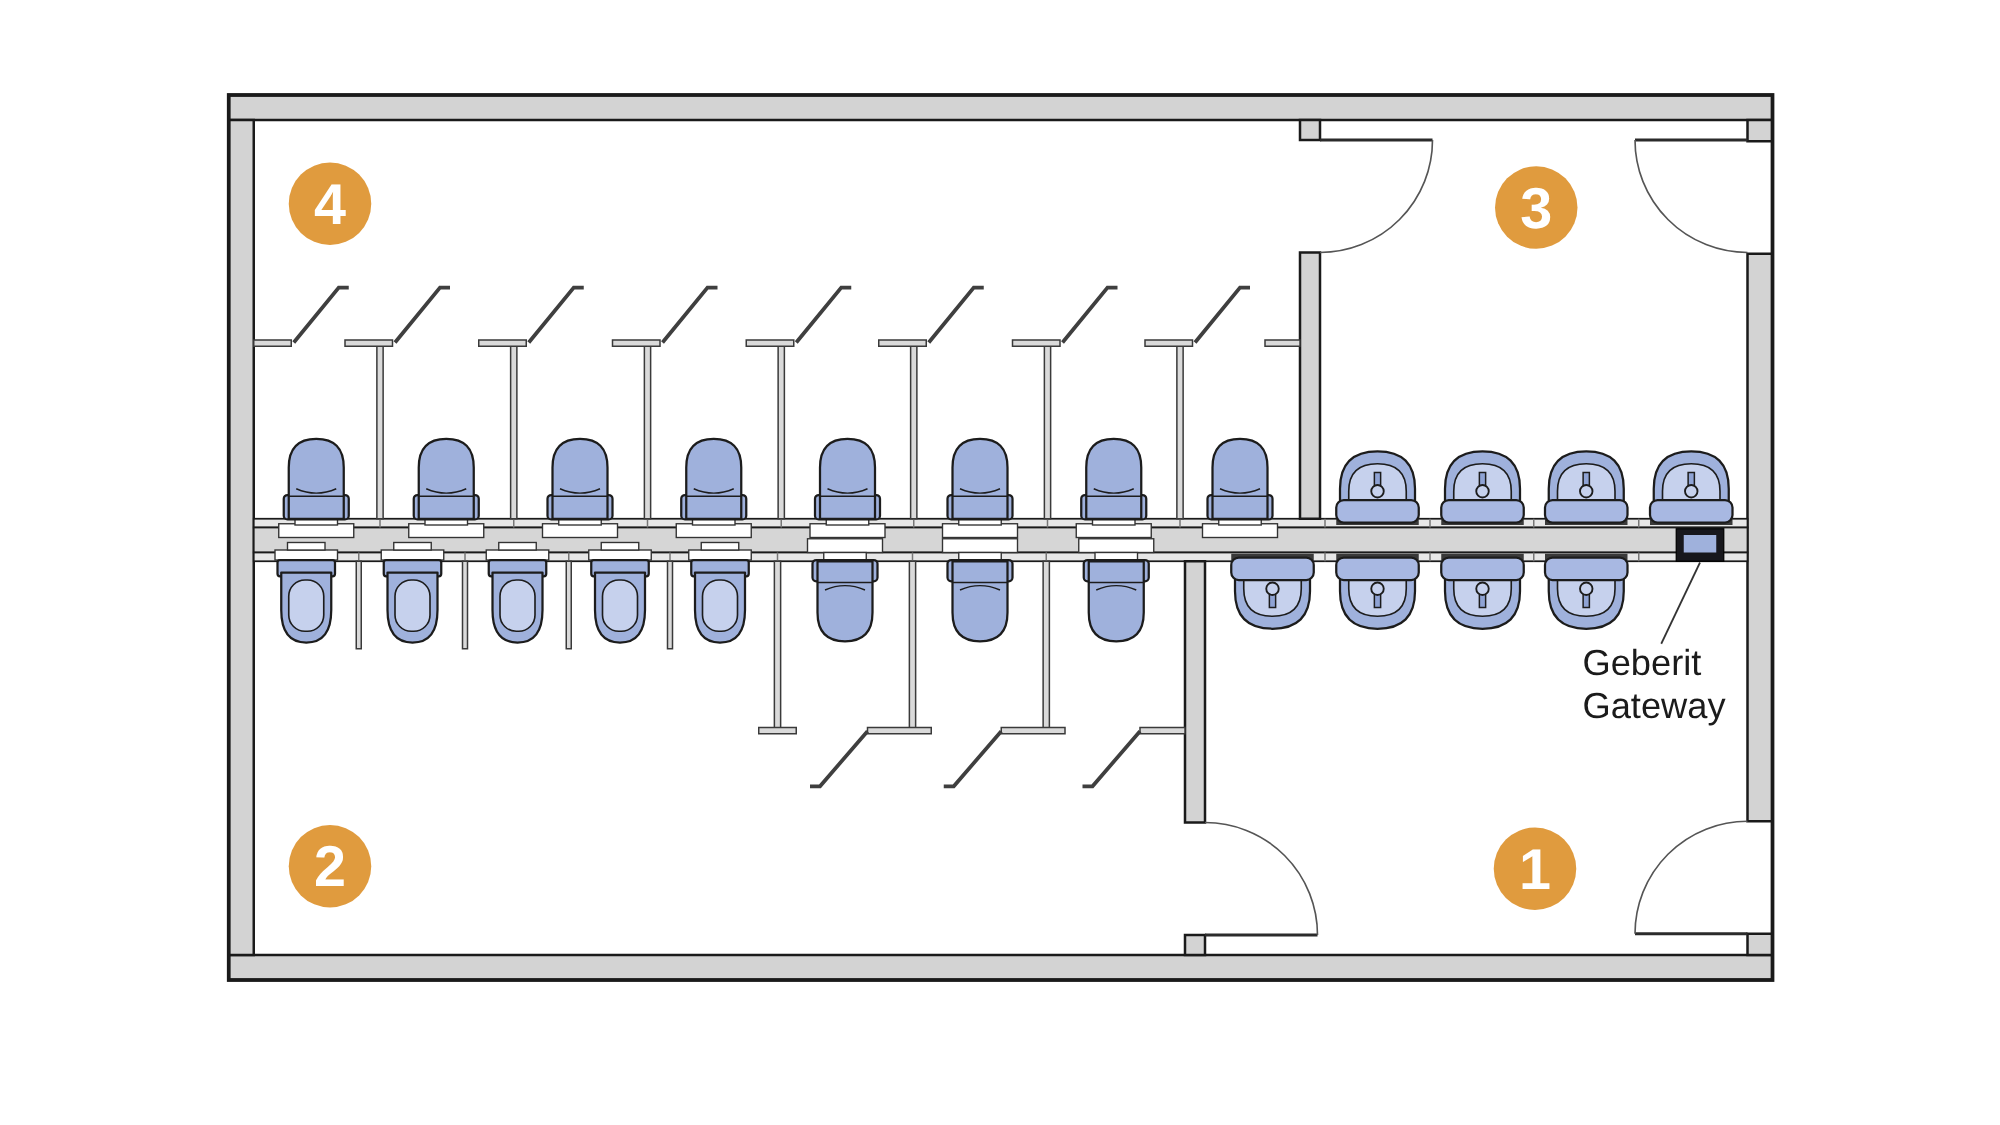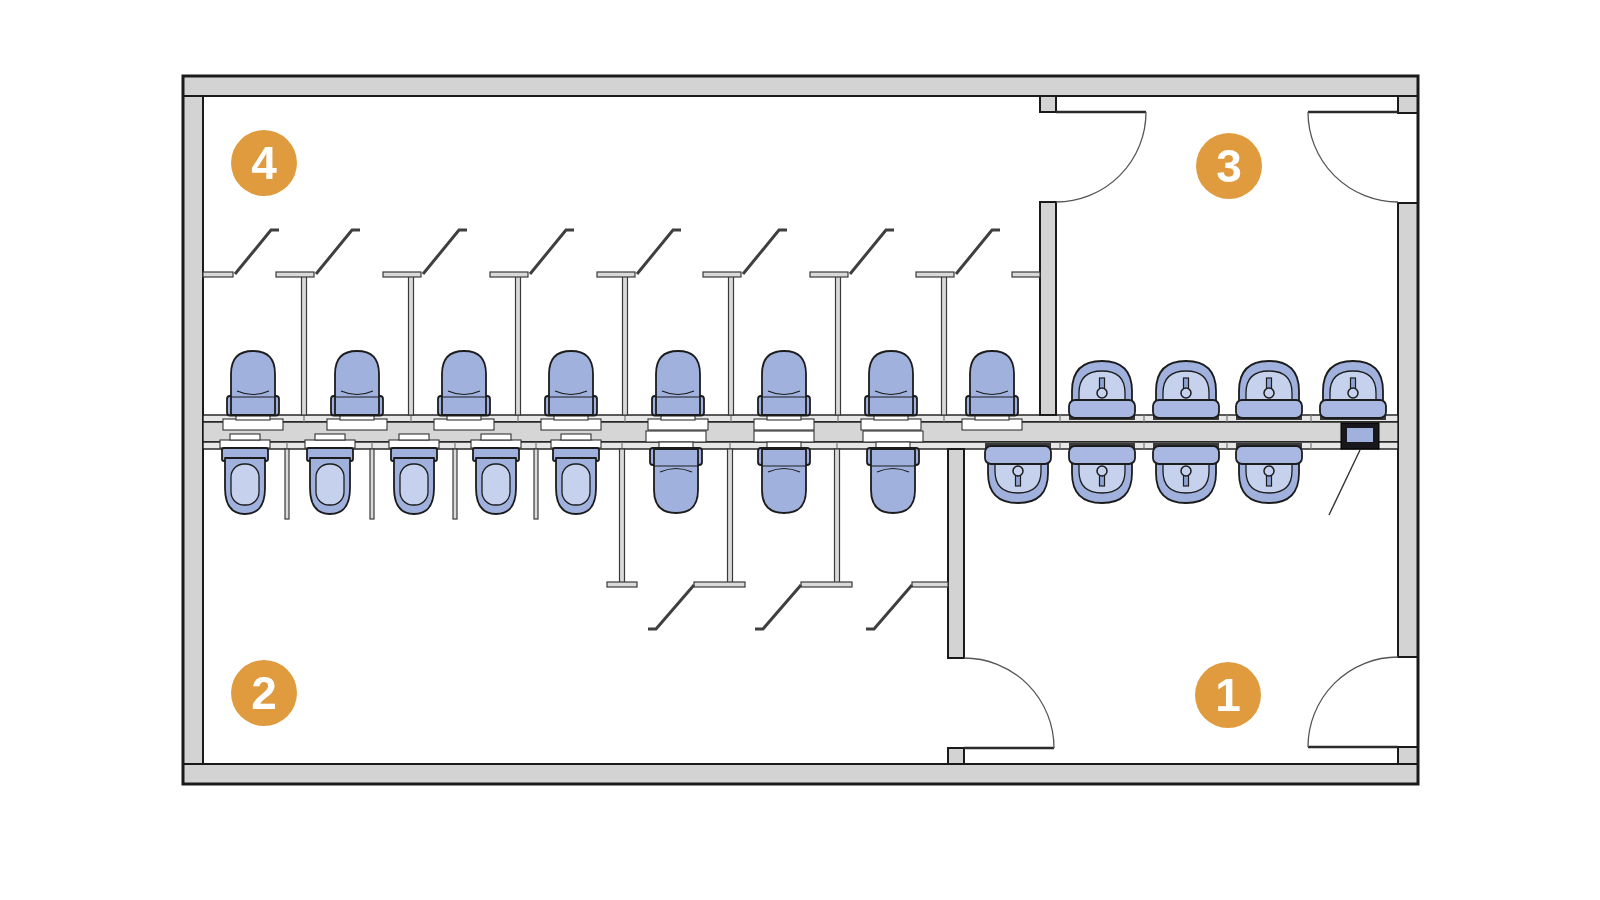--- a/index.html
+++ b/index.html
@@ -253,14 +253,18 @@
   <div class="badge" style="left: 1196px; top: 133px; background: rgb(224, 155, 62);">
     <span>3</span>
   </div>
   <div class="badge" style="left: 231px; top: 660px; background: rgb(224, 155, 62);">
     <span>2</span>
   </div>
   <div class="badge" style="left: 1195px; top: 662px; background: rgb(224, 155, 62);">
     <span>1</span>
   </div>
 
+  <div class="gw-label" style="left:1266px;top:514px">
+    <span>Geberit</span>
+    <span>Gateway</span>
+  </div>
 
 </div>
 
 </body></html>

